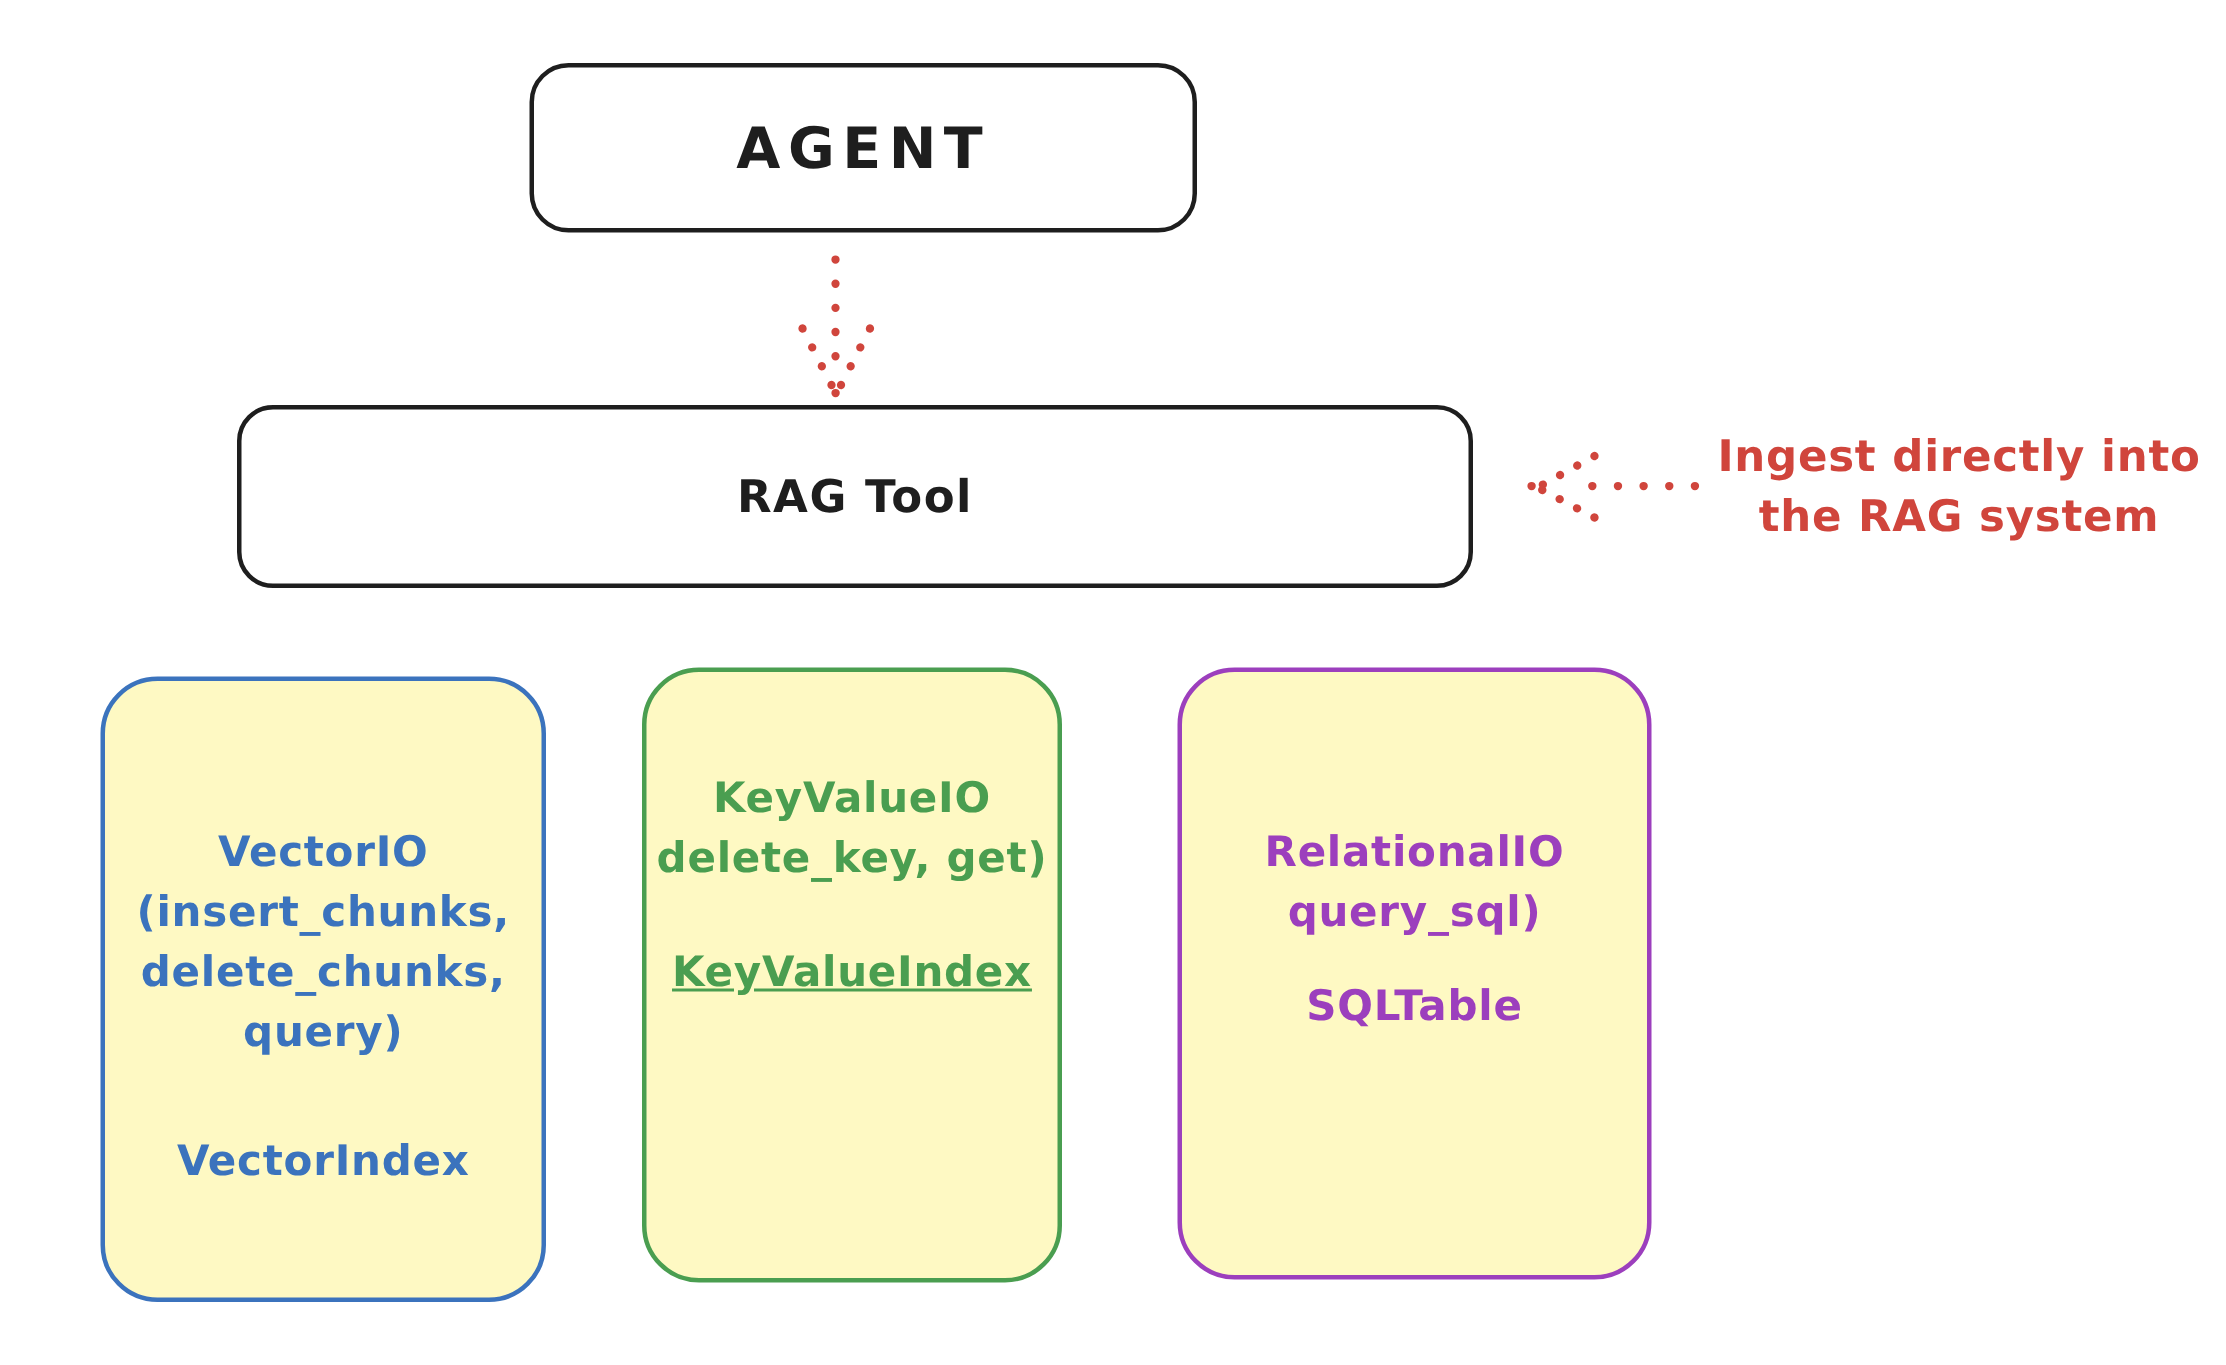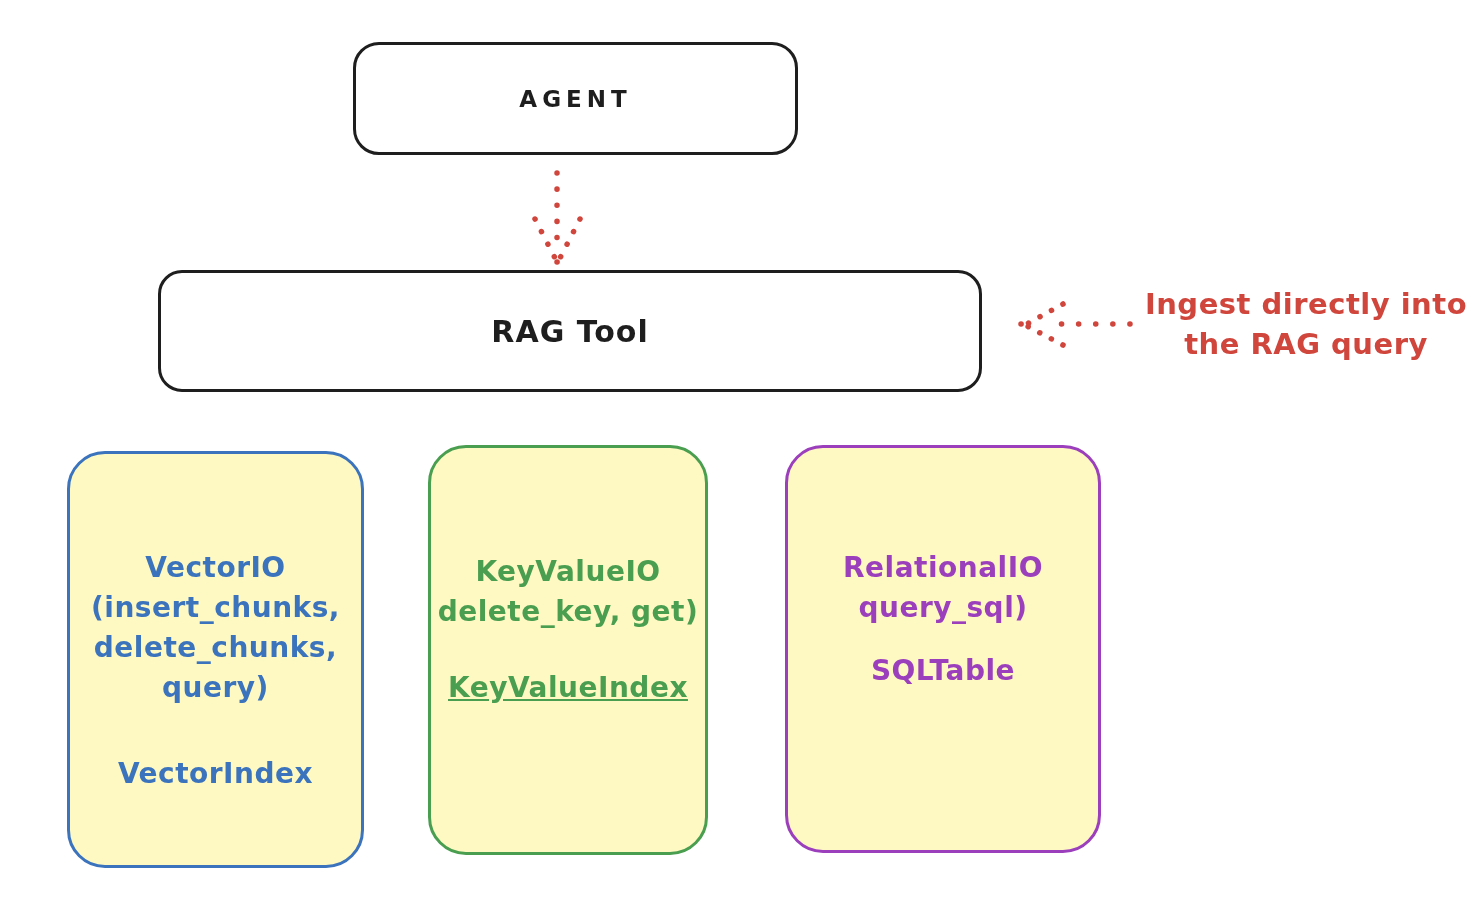--- a/index.html
+++ b/index.html
@@ -23,21 +23,21 @@
     align-items: center;
     justify-content: center;
     background: #ffffff;
   }
   
   .agent-box {
     left: 353px; top: 42px;
     width: 445px; height: 113px;
     border: 3.5px solid #1e1e1e;
     border-radius: 26px;
-    font-size: 23px;
+    font-size: 38px;
     font-weight: 700;
     letter-spacing: 5px;
   }
   .rag-box {
     left: 158px; top: 270px;
     width: 824px; height: 122px;
     border: 3.5px solid #1e1e1e;
     border-radius: 24px;
     font-size: 30px;
     font-weight: 600;
@@ -62,21 +62,21 @@
     width: 297px; height: 417px;
     border: 3.5px solid #3b73bd;
     color: #3b73bd;
     padding-top: 94px;
   }
   .backend-keyvalue {
     left: 428px; top: 445px;
     width: 280px; height: 410px;
     border: 3.5px solid #4a9e50;
     color: #4a9e50;
-    padding-top: 104px;
+    padding-top: 64px;
   }
   .backend-relational {
     left: 785px; top: 445px;
     width: 316px; height: 408px;
     border: 3.5px solid #9c3fbd;
     color: #9c3fbd;
     padding-top: 100px;
   }
   .backend-keyvalue .index-label { margin-top: 36px; text-decoration: underline; }
   .backend-relational .index-label { margin-top: 23px; }
@@ -126,21 +126,21 @@
   <div class="node agent-box">
     <span>AGENT</span>
   </div>
 
   <div class="node rag-box">
     <span>RAG Tool</span>
   </div>
 
   <div class="annotation">
     <div>Ingest directly into</div>
-    <div>the RAG query</div>
+    <div>the RAG system</div>
   </div>
 
   <div class="backend backend-vector">
     <div class="methods">
       <div>VectorIO</div>
       <div>(insert_chunks,</div>
       <div>delete_chunks,</div>
       <div>query)</div>
     </div>
     <div class="index-label">VectorIndex</div>

